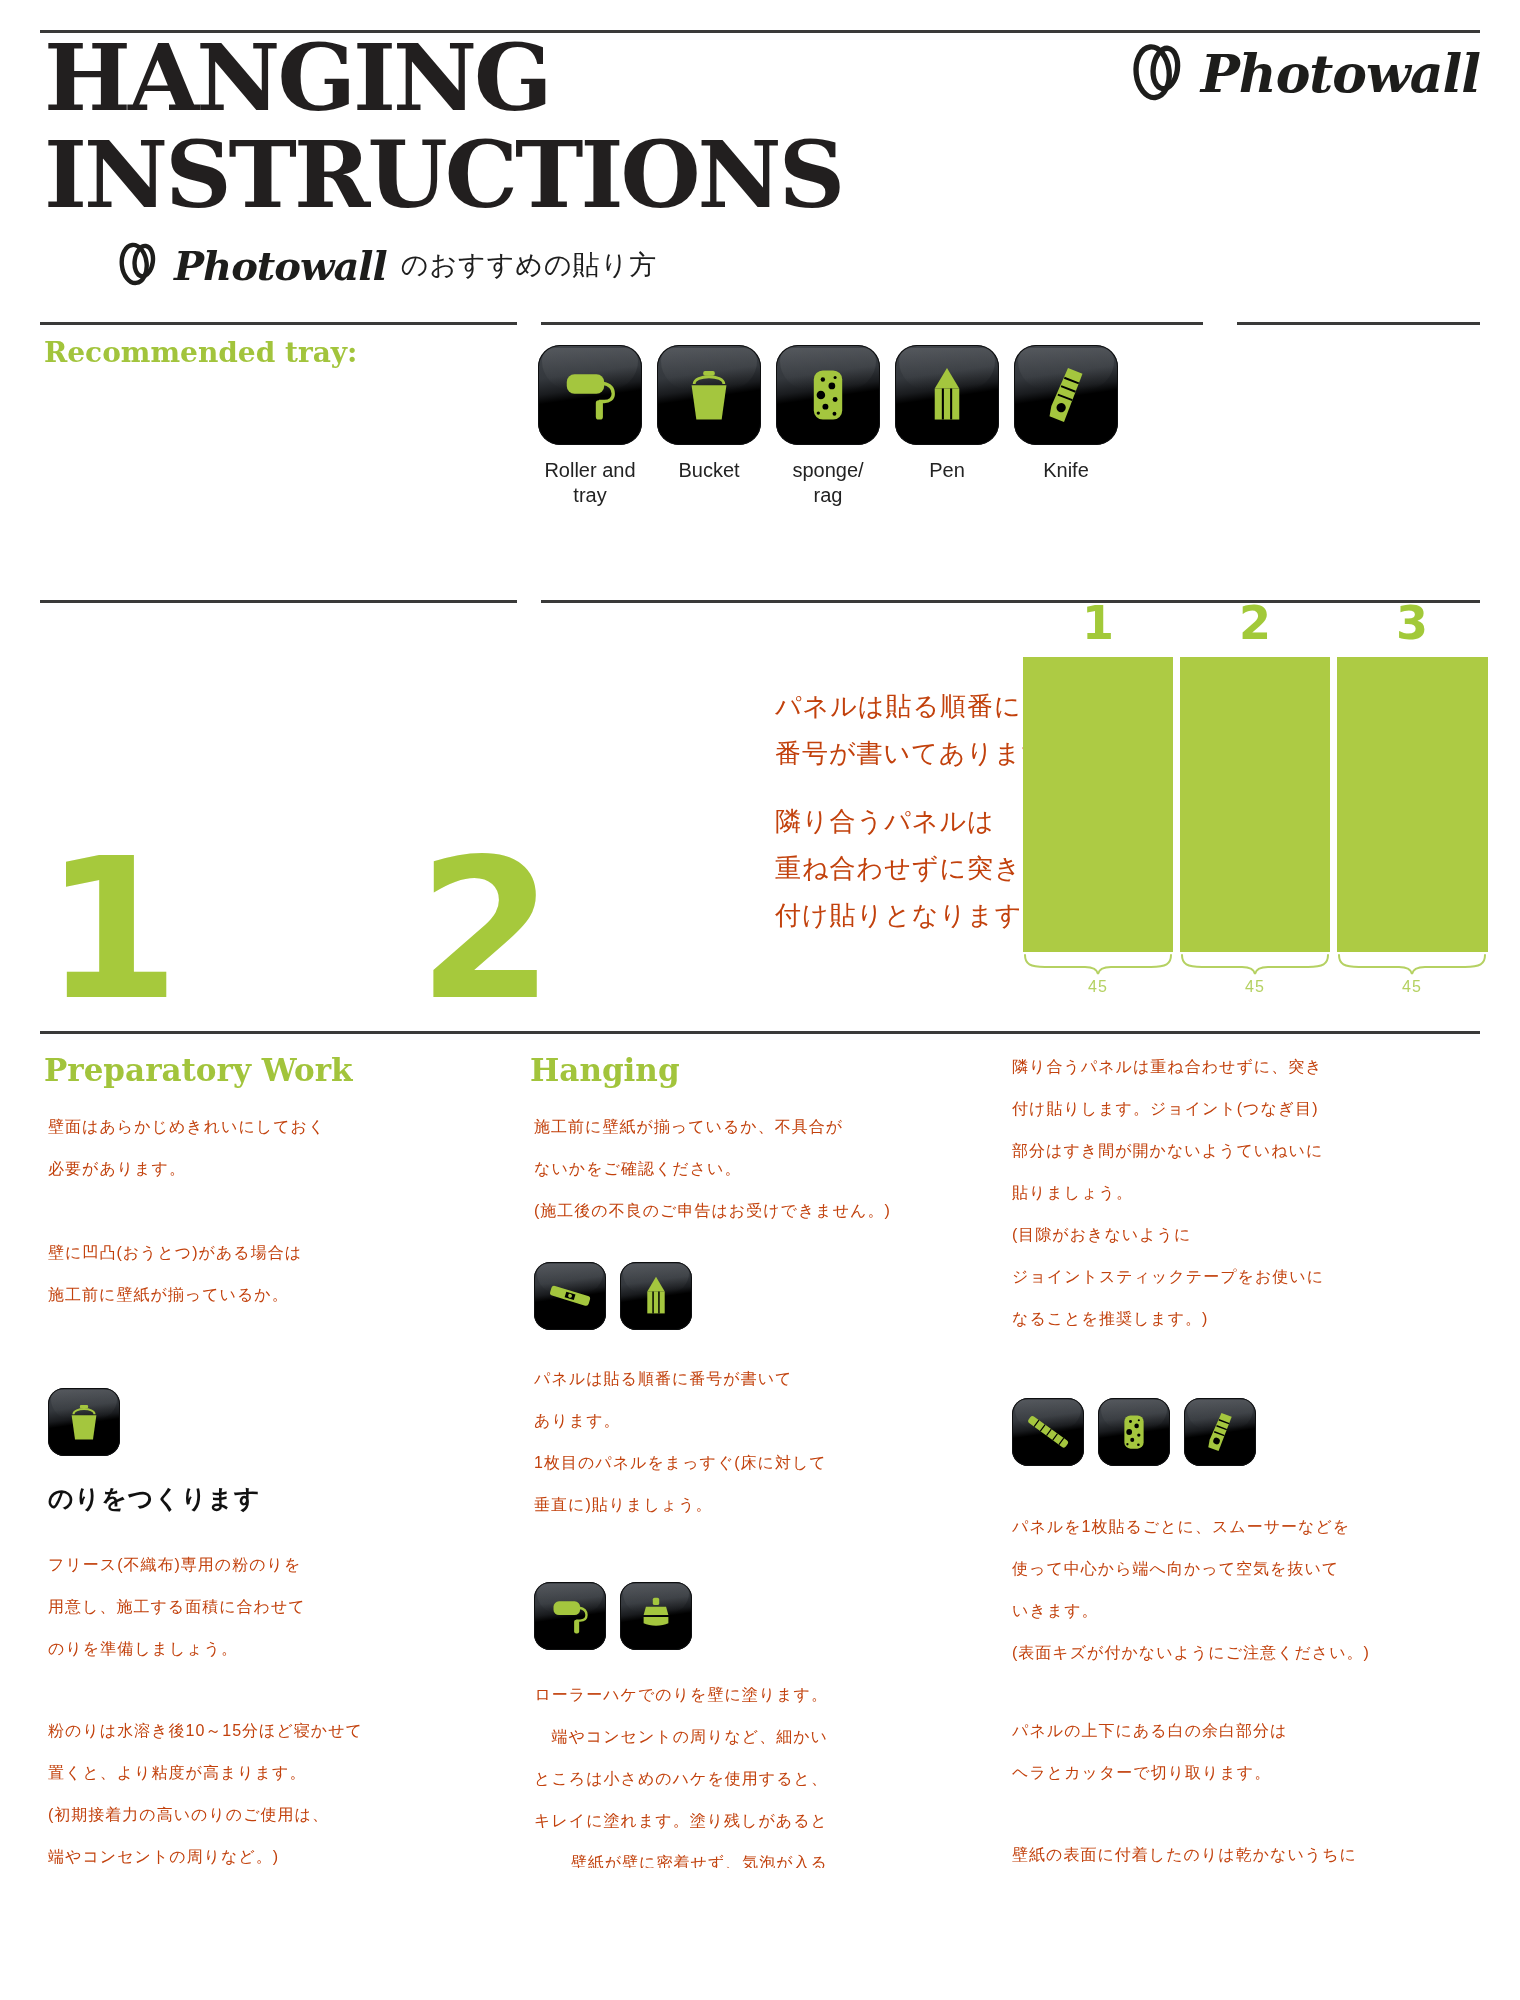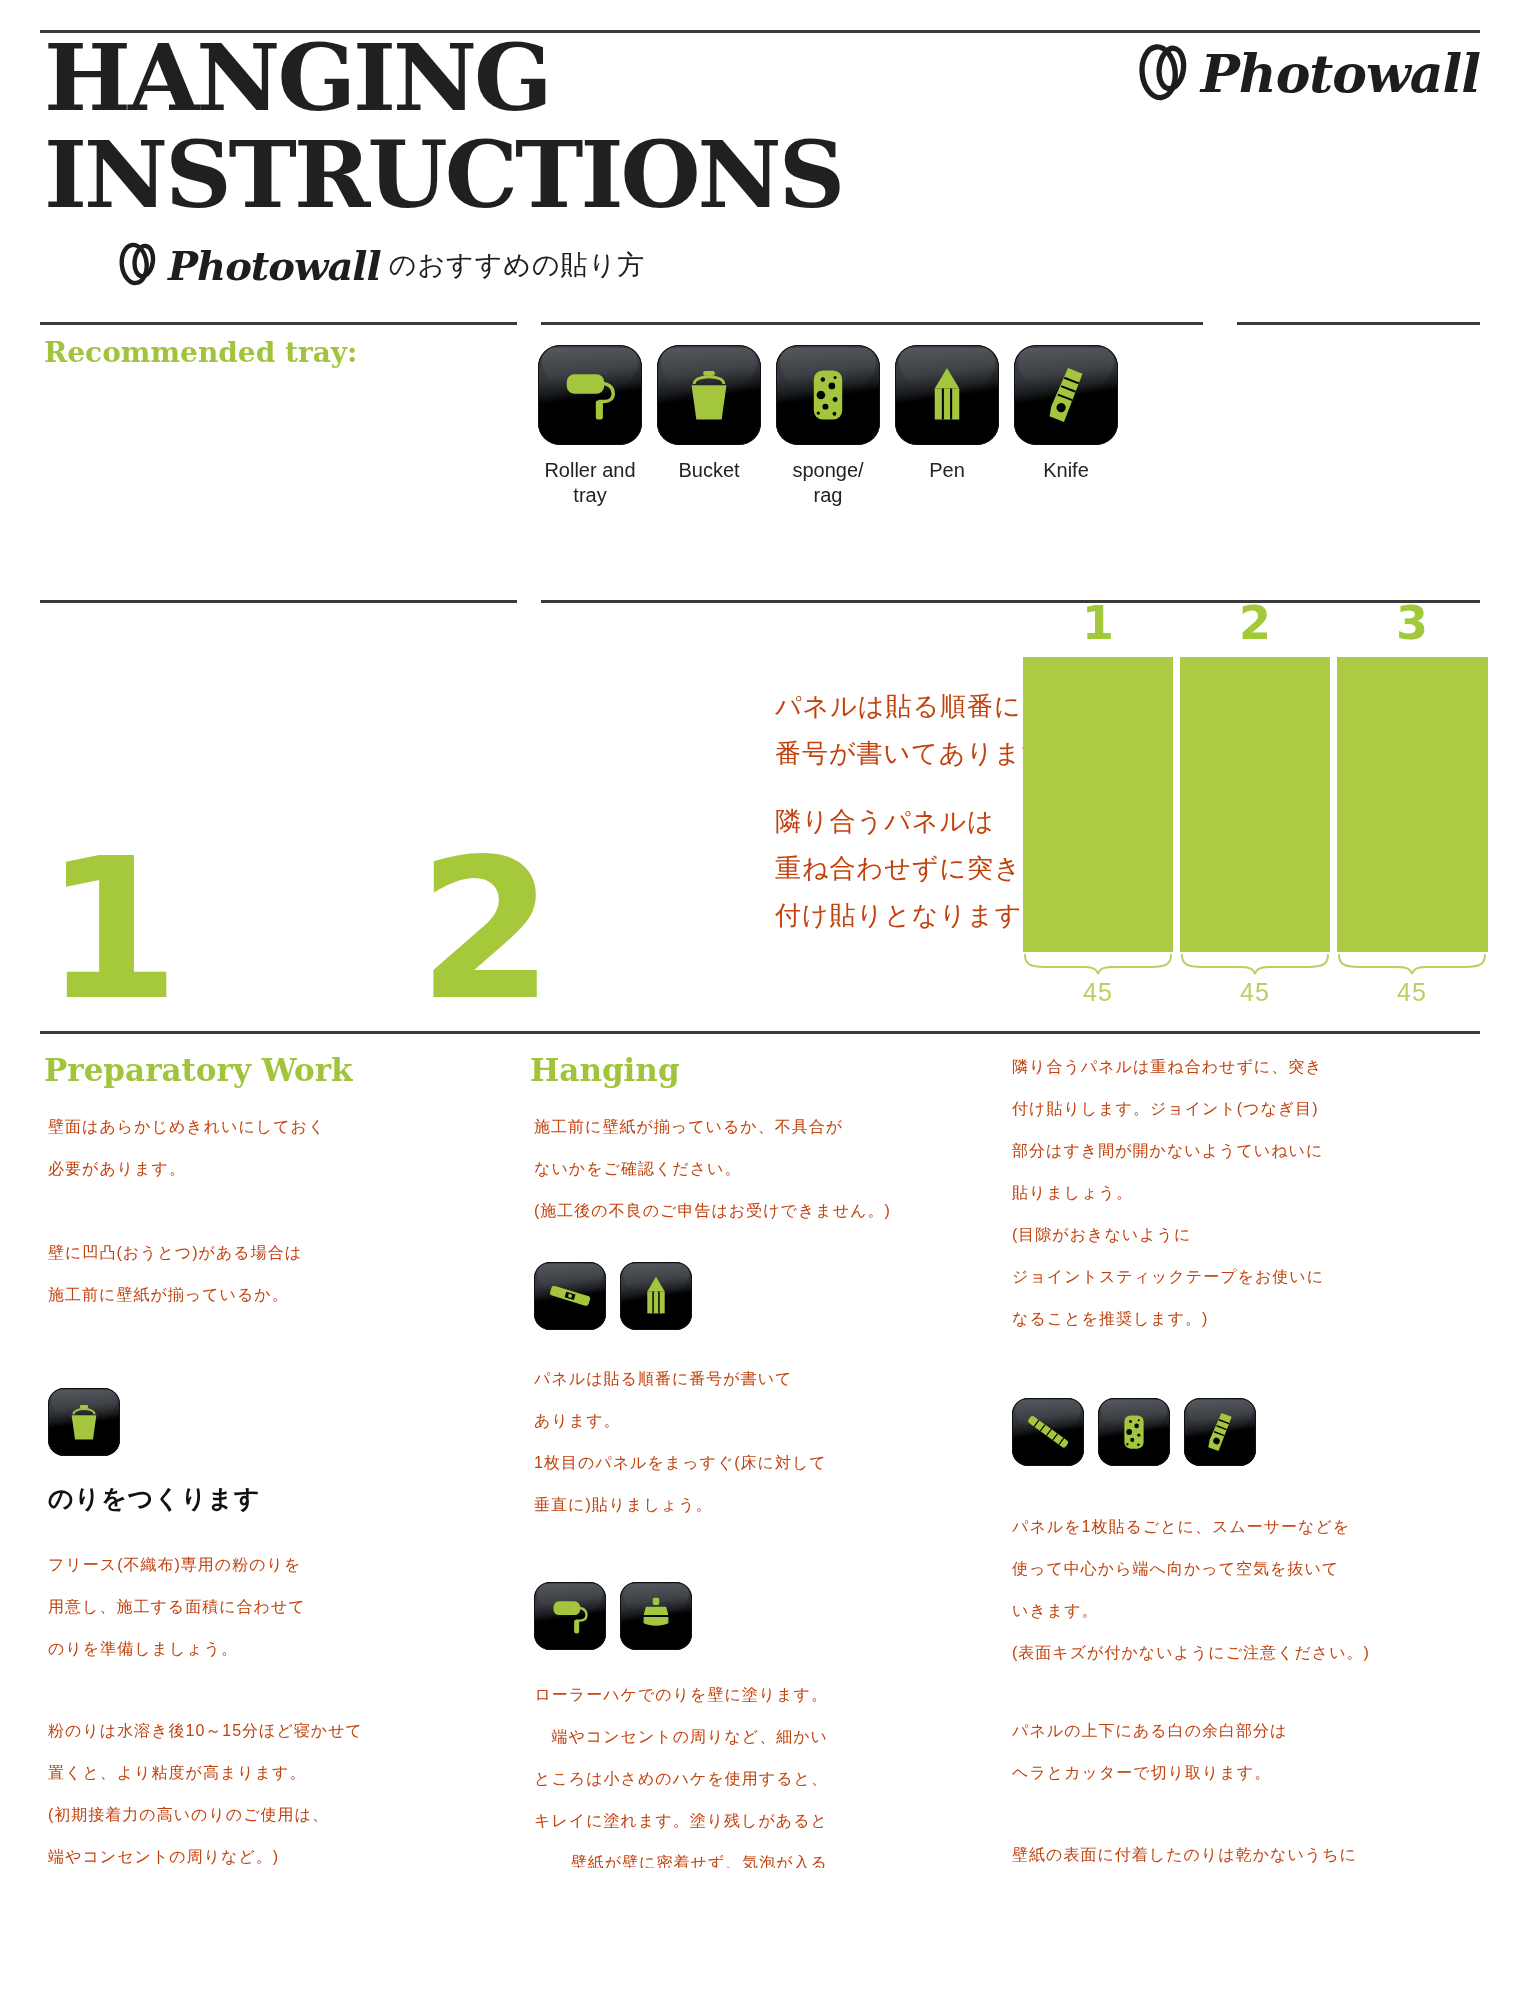--- a/index.html
+++ b/index.html
@@ -5,21 +5,21 @@
   html,body{margin:0;padding:0;background:#ffffff;}
   .page{position:relative;width:1520px;height:1868px;background:#ffffff;overflow:hidden;
         font-family:"Liberation Sans",sans-serif;color:#1e1e1e;}
   .rule{position:absolute;height:3px;background:#3a3a39;}
   .rule.thick{height:4px;background:#2d2d2c;}
 
   
   .title{position:absolute;left:44px;top:30px;font-family:"DejaVu Serif",serif;font-weight:bold;
          font-size:92px;line-height:97px;letter-spacing:-3px;color:#221f1f;white-space:pre-line;}
   .green-h{position:absolute;font-family:"DejaVu Serif",serif;font-weight:bold;color:#a2c43c;}
-  .logo{position:absolute;display:flex;align-items:center;gap:8px;}
+  .logo{position:absolute;display:flex;align-items:center;gap:14px;}
   .logo .word{font-family:"DejaVu Serif",serif;font-style:italic;font-weight:bold;color:#1d1d1b;letter-spacing:-1px;}
   .sub-suffix{font-family:"Liberation Sans",sans-serif;font-weight:normal;font-style:normal;
               font-size:27px;color:#1e1e1e;letter-spacing:1px;}
 
   
   .jp{position:absolute;font-family:"Liberation Sans",sans-serif;color:#c2410c;white-space:pre-line;}
   .body-jp{font-size:16px;line-height:42px;letter-spacing:1px;}
   .note-jp{font-size:26px;line-height:47px;letter-spacing:1px;}
   .sub-bold{font-weight:bold;font-size:25px;color:#111;letter-spacing:1px;}
 
@@ -38,21 +38,21 @@
   .tile-sm{width:72px;height:68px;border-radius:16px;}
 
   .tool-label{position:absolute;width:150px;text-align:center;font-size:20px;line-height:25px;
               color:#232323;white-space:pre-line;}
 
   
   .panel{position:absolute;top:657px;height:295px;background:#adcb44;}
   .panel-num{position:absolute;top:596px;width:150px;text-align:center;
              font-family:"DejaVu Sans",sans-serif;font-weight:bold;font-size:46px;color:#a2c939;}
   .brace{position:absolute;top:954px;}
-  .label45{position:absolute;top:978px;width:150px;text-align:center;font-size:25px;color:#b5d162;letter-spacing:1px;}
+  .label45{position:absolute;top:978px;width:150px;text-align:center;font-size:16px;color:#b5d162;letter-spacing:1px;}
 </style>
 </head>
 <body>
 
 <div class="page">
 
   <div class="rule" style="left:40px;top:30px;width:1440px;"></div>
 
   <div class="title">HANGING
 INSTRUCTIONS</div>

